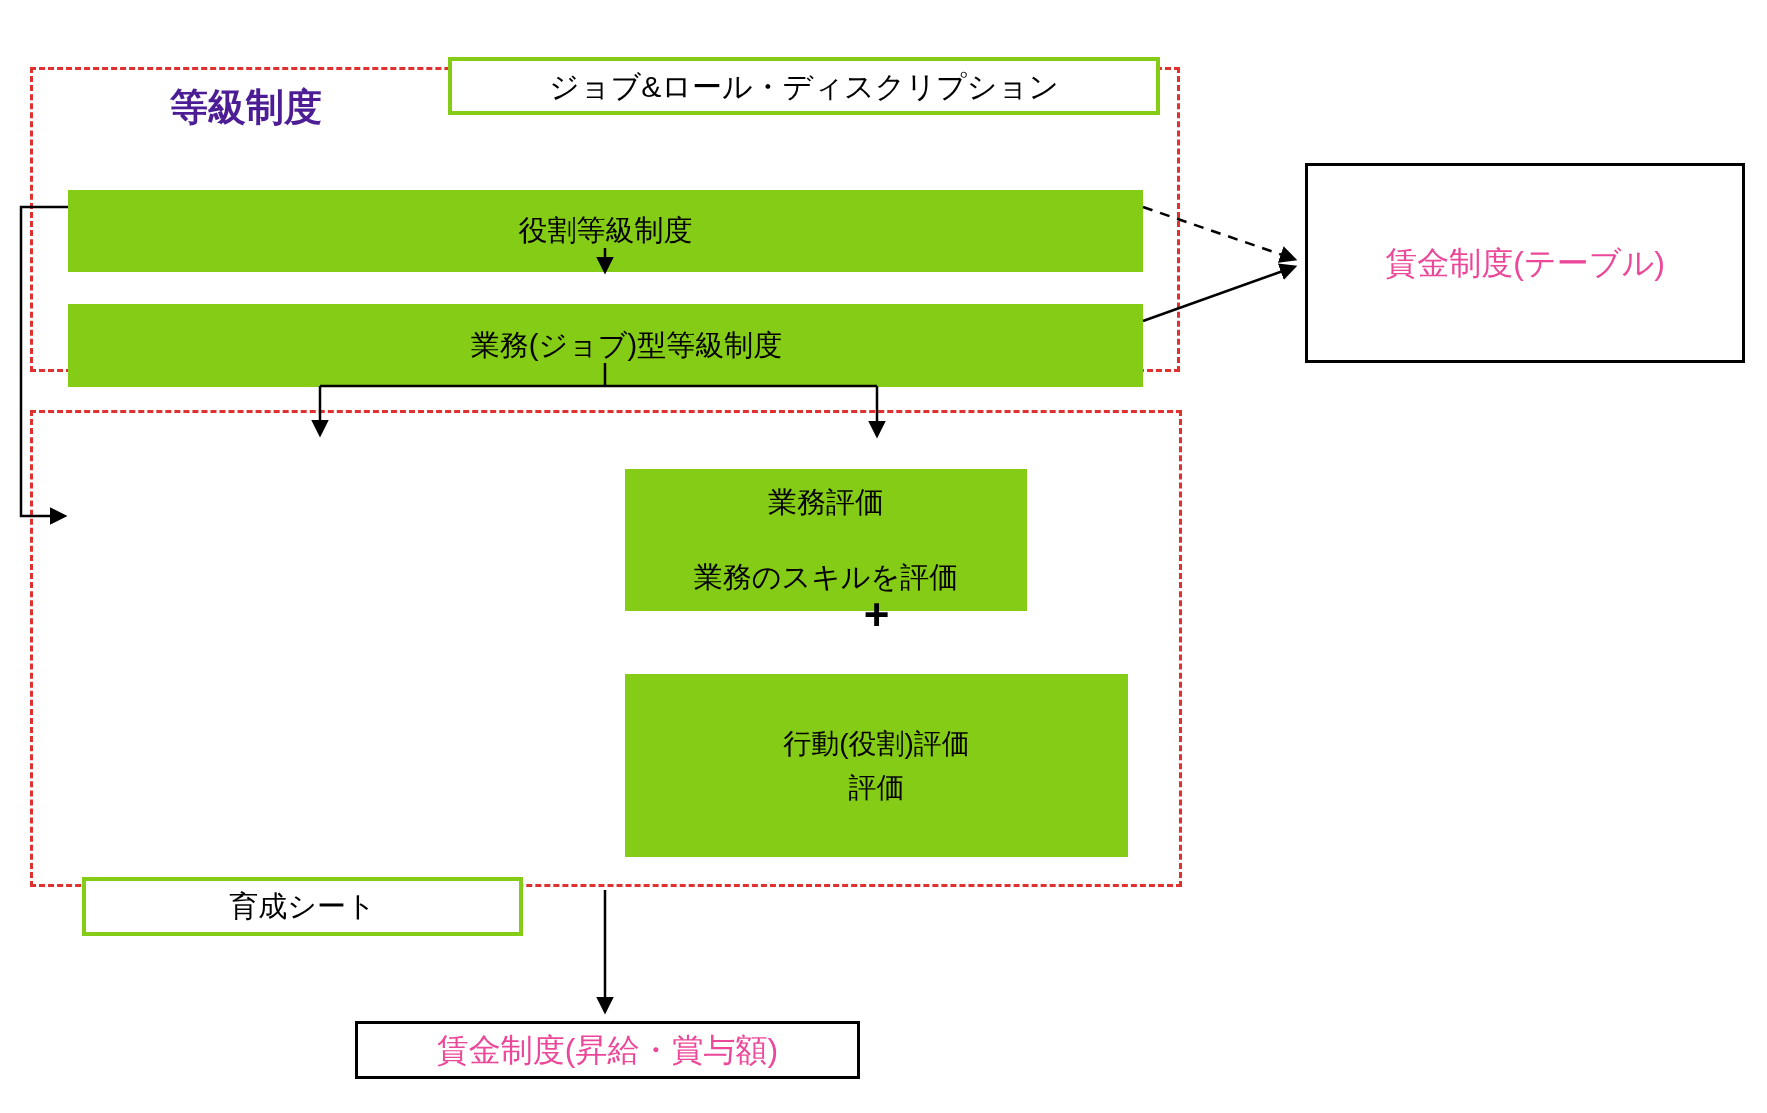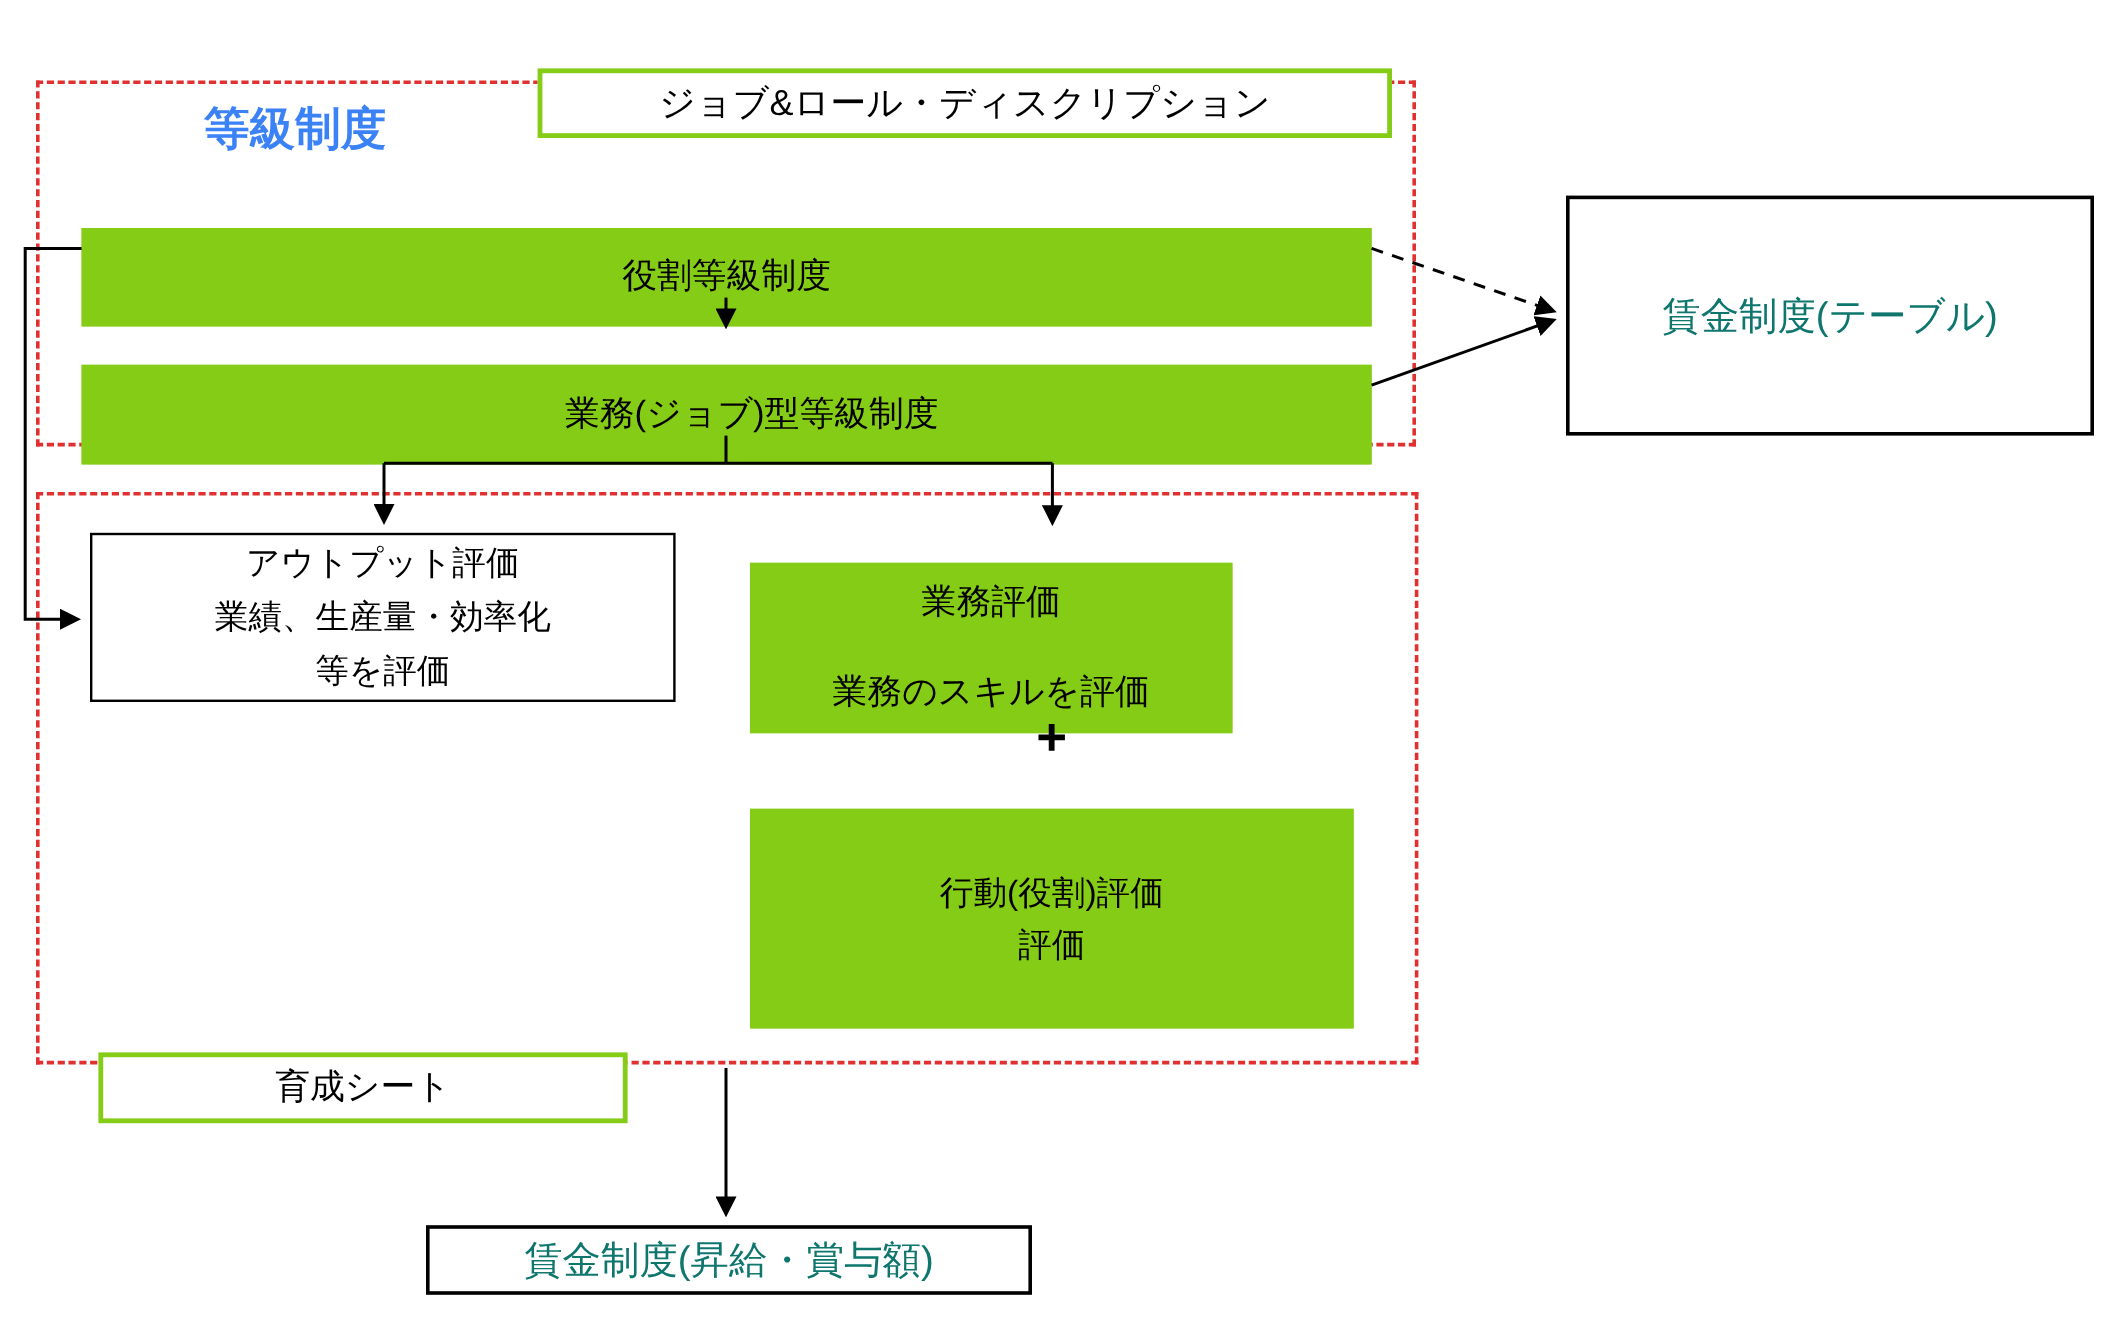--- a/index.html
+++ b/index.html
@@ -11,34 +11,34 @@
   .container-grade{left:30px;top:67px;width:1150px;height:305px;}
   .container-eval{left:30px;top:410px;width:1152px;height:477px;}
 
   
   .box{position:absolute;display:flex;flex-direction:column;align-items:center;justify-content:center;
        text-align:center;box-sizing:border-box;background:#ffffff;color:#000000;font-size:29px;line-height:1.5;}
   .red-border{border:4px solid #84cc16;margin-top:24px;}
   .black-border{border:3px solid #000000;}
   .thin-black-border{border:2px solid #000000;}
   .yellow{background:#84cc16;}
-  .gray-text{color:#0f766e;text-align:center;}
+  .gray-text{color:#ec4899;text-align:center;}
 
   .title-box{left:448px;top:33px;width:712px;height:58px;font-size:30px;z-index:2;}
   .role-grade{left:68px;top:166px;width:1075px;height:82px;z-index:2;}
   .job-grade{left:68px;top:280px;width:1075px;height:83px;z-index:2;padding-left:42px;}
   .wage-table{left:1305px;top:163px;width:440px;height:200px;font-size:32px;z-index:2;}
   .output-eval{left:75px;top:444px;width:488px;height:141px;line-height:1.6;font-size:28px;z-index:2;}
   .task-eval{left:625px;top:445px;width:402px;height:142px;justify-content:space-evenly;z-index:2;gap:24px;}
   .behavior-eval{left:625px;top:650px;width:503px;height:183px;line-height:1.55;font-size:28px;z-index:2;}
   .dev-sheet{left:82px;top:853px;width:441px;height:59px;z-index:2;}
   .wage-raise{left:355px;top:1021px;width:505px;height:58px;font-size:32px;z-index:2;}
 
   
-  .float-label{position:absolute;font-weight:bold;color:#3b82f6;z-index:2;white-space:nowrap;}
+  .float-label{position:absolute;font-weight:bold;color:#4c1d95;z-index:2;white-space:nowrap;}
   .grade-label{left:170px;top:82px;font-size:38px;}
   .eval-label{left:625px;top:802px;width:503px;text-align:center;font-size:40px;}
   .plus-sign{position:absolute;left:625px;top:590px;width:503px;text-align:center;
              font-size:44px;font-weight:bold;color:#000000;z-index:2;}
 
   
   svg.arrows{position:absolute;left:0;top:0;width:1767px;height:1113px;z-index:3;pointer-events:none;}
   svg.arrows path{fill:none;stroke:#000000;stroke-width:2.5;}
 </style>
 </head>
@@ -61,25 +61,20 @@
   </div>
 
   <div class="box red-border yellow job-grade">
     <span>業務(ジョブ)型等級制度</span>
   </div>
 
   <div class="box black-border wage-table">
     <span class="gray-text">賃金制度(テーブル)</span>
   </div>
 
-  <div class="box thin-black-border output-eval">
-    <span>アウトプット評価</span>
-    <span>業績、生産量・効率化</span>
-    <span>等を評価</span>
-  </div>
 
   <div class="box red-border yellow task-eval">
     <span>業務評価</span>
     <span>業務のスキルを評価</span>
   </div>
 
   <div class="plus-sign">+</div>
 
   <div class="box red-border yellow behavior-eval">
     <span>行動(役割)評価</span>

